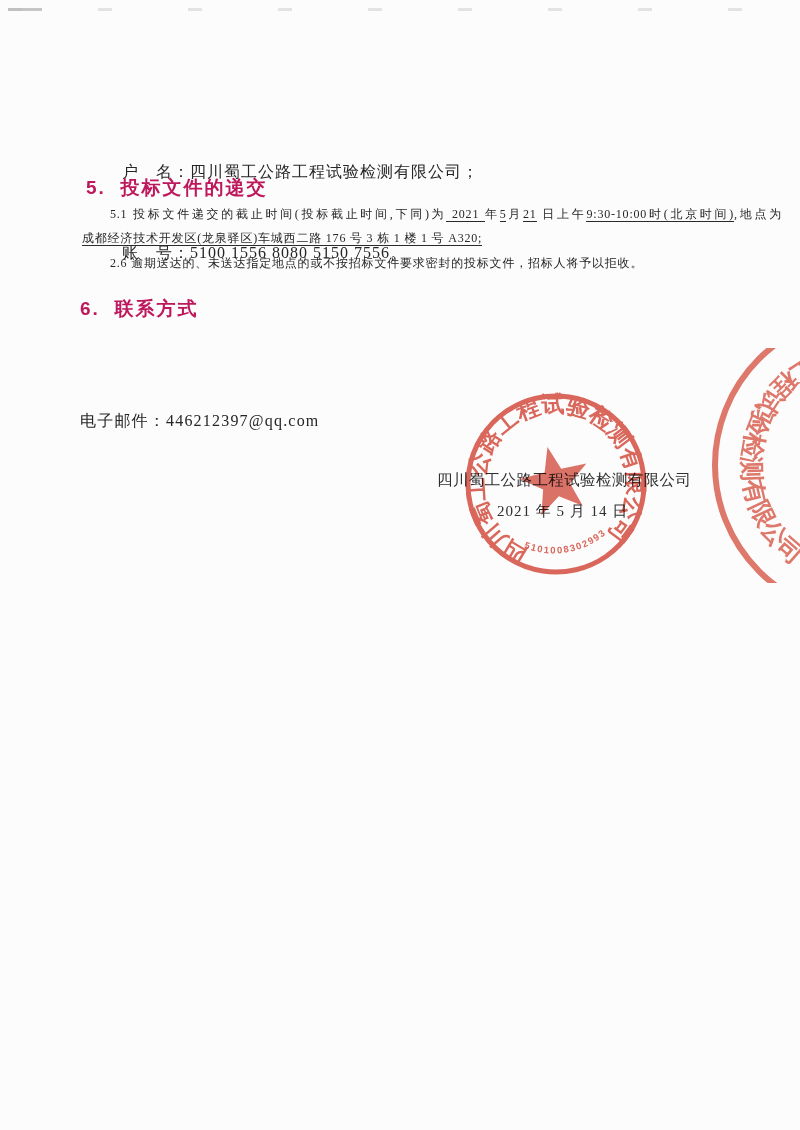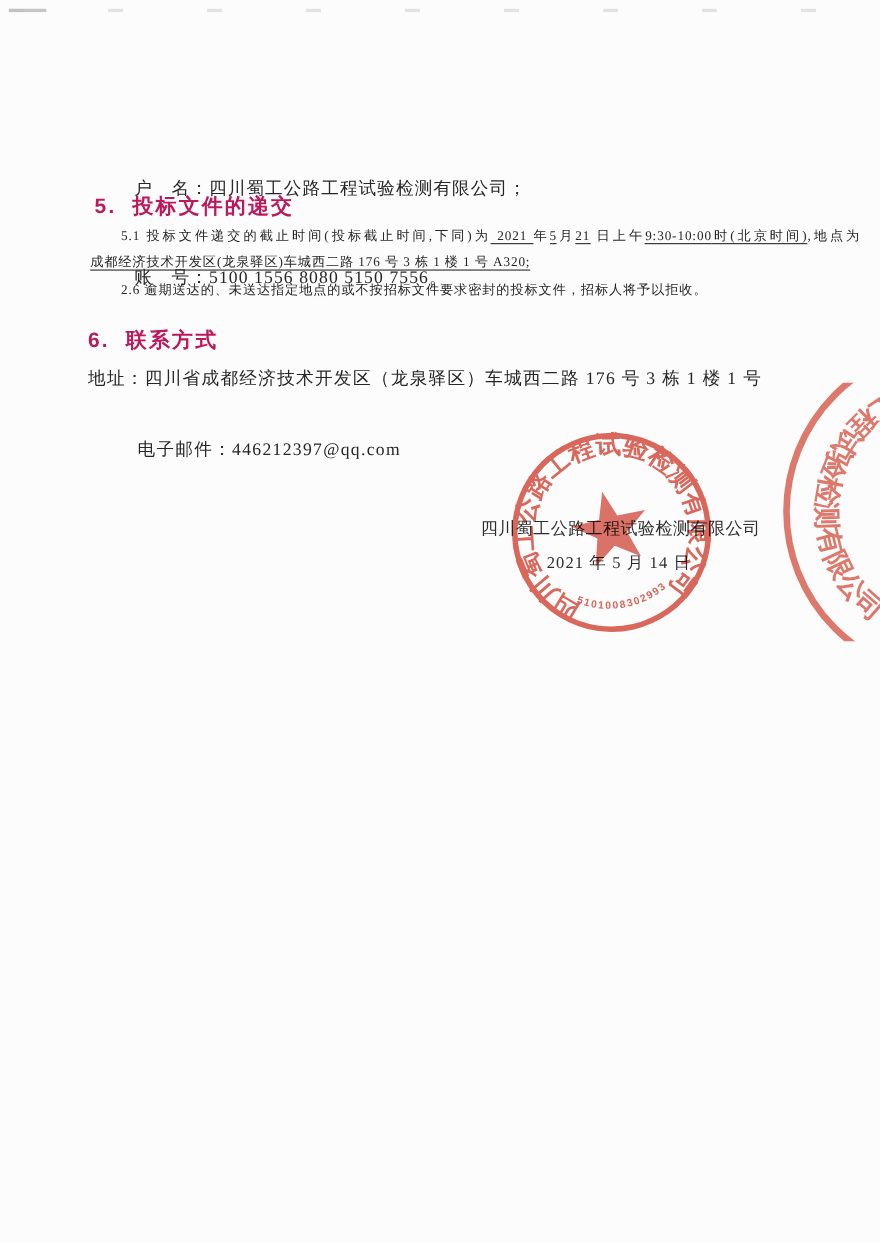--- a/index.html
+++ b/index.html
@@ -34,21 +34,21 @@
     font-size:12px;line-height:23.5px;letter-spacing:.8px;
     text-align:justify;text-indent:28px;
   }
   .p51{top:203px;}
   .p52{top:252px;width:686px;line-height:23px;}
   .u{border-bottom:1.5px solid #2a2a2a;white-space:nowrap;}
 
   .infoline{left:80px;font-size:16px;letter-spacing:1.2px;white-space:pre;}
   .addr{top:334px;}
   .contact{top:367px;}
-  .email{top:399px;margin-left:45px;}
+  .email{top:411px;}
 
   .sig-company{left:437px;top:470px;font-size:15.5px;letter-spacing:.4px;color:#2e2e2e;white-space:pre;}
   .sig-date{left:497px;top:502px;font-size:15px;letter-spacing:1px;color:#2e2e2e;white-space:pre;}
 
   .seal{mix-blend-mode:multiply;opacity:.9;}
   .seal-main{left:458px;top:386px;transform:rotate(-13deg);}
   .seal-partial{left:700px;top:348px;}
   .seal-text{font-family:"Liberation Sans","DejaVu Sans",sans-serif;font-weight:bold;}
 </style>
 </head>
@@ -65,21 +65,20 @@
   </div>
 
   <div class="abs heading h5">5.  投标文件的递交</div>
 
   <div class="abs para p51"><span>5.1 投标文件递交的截止时间(投标截止时间,下同)为</span><span class="u"> 2021 </span><span>年</span><span class="u">5</span><span>月</span><span class="u">21</span><span> 日上午</span><span class="u">9:30-10:00</span><span class="u">时(北京时间)</span><span>,地点为</span><span class="u">成都经济技术开发区(龙泉驿区)车城西二路 176 号 3 栋 1 楼 1 号 A320;</span></div>
 
   <div class="abs para p52">2.6 逾期送达的、未送达指定地点的或不按招标文件要求密封的投标文件，招标人将予以拒收。</div>
 
   <div class="abs heading h6">6.  联系方式</div>
 
-  <div class="abs infoline addr">地址：四川省成都经济技术开发区（龙泉驿区）车城西二路 176 号 3 栋 1 楼 1 号</div>
   <div class="abs infoline email">电子邮件：446212397@qq.com</div>
 
   <div class="abs sig-company">四川蜀工公路工程试验检测有限公司</div>
   <div class="abs sig-date">2021 年 5 月 14 日</div>
 
   <svg class="abs seal seal-main" width="196" height="196" viewBox="0 0 196 196">
     <circle cx="98" cy="98" r="88" fill="none" stroke="#d8574a" stroke-width="5"></circle>
     <polygon fill="#d8574a" fill-opacity="0.92" points="98,60 106.5,84.3 132.2,84.9 111.8,100.5 119.2,125.1 98,110.5 76.8,125.1 84.2,100.5 63.8,84.9 89.5,84.3"></polygon>
     <defs>
       <path id="nameArc" d="M 56.7 157 A 72 72 0 1 1 139.3 157" fill="none"></path>

